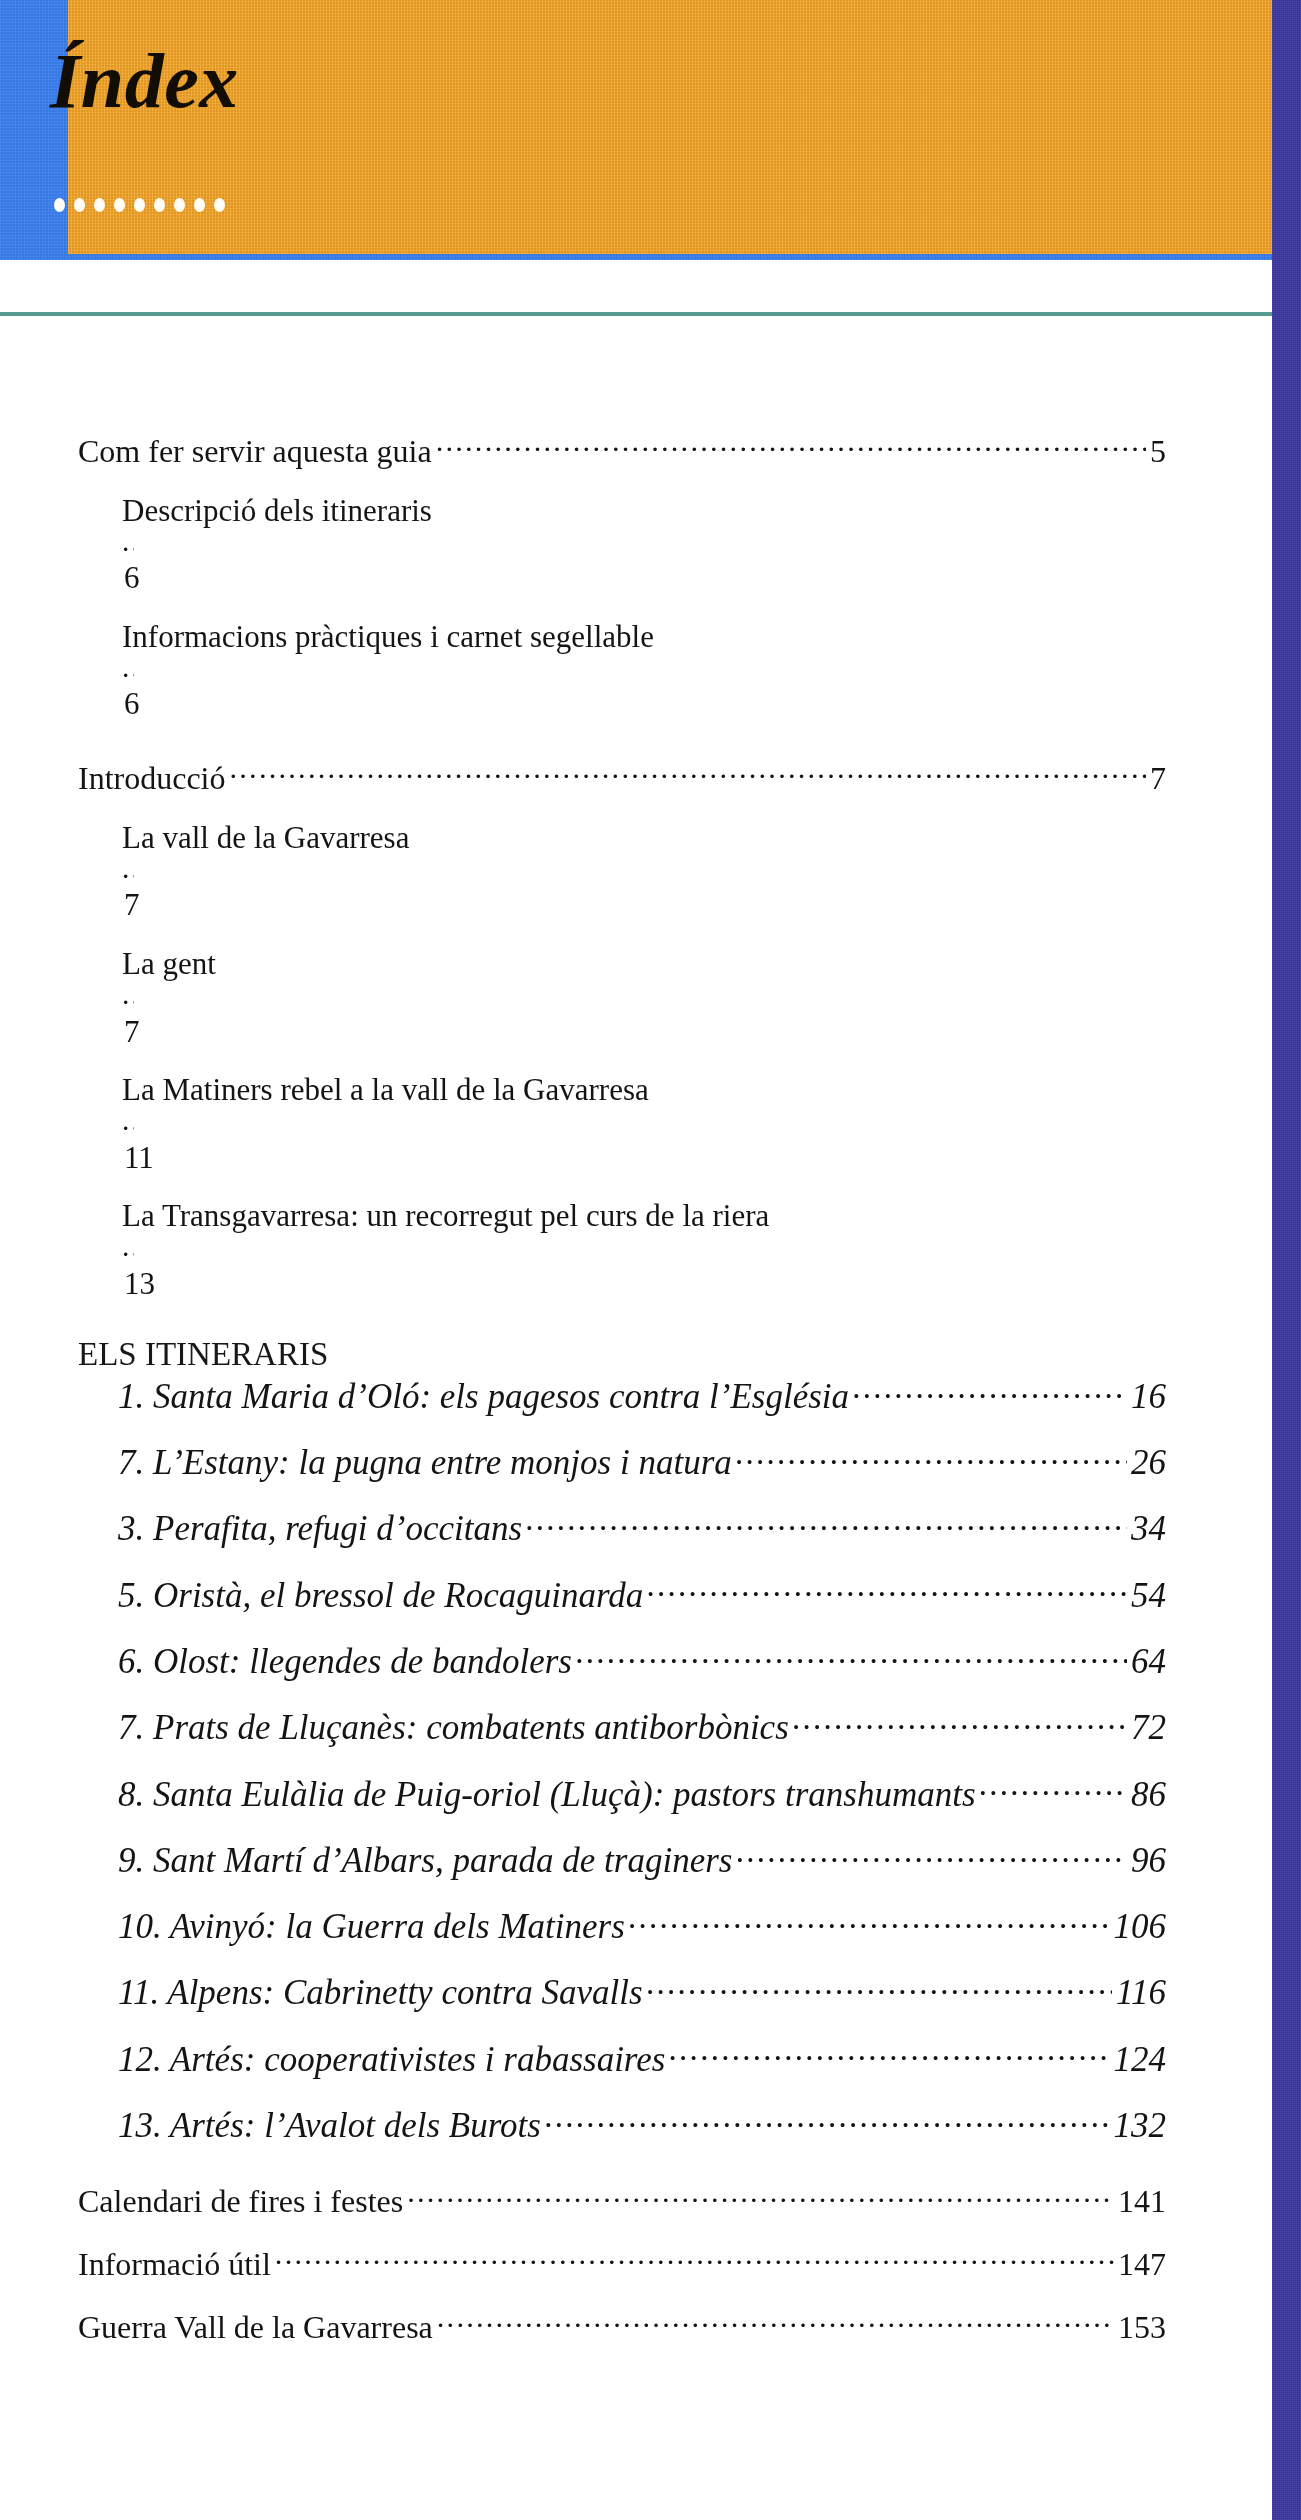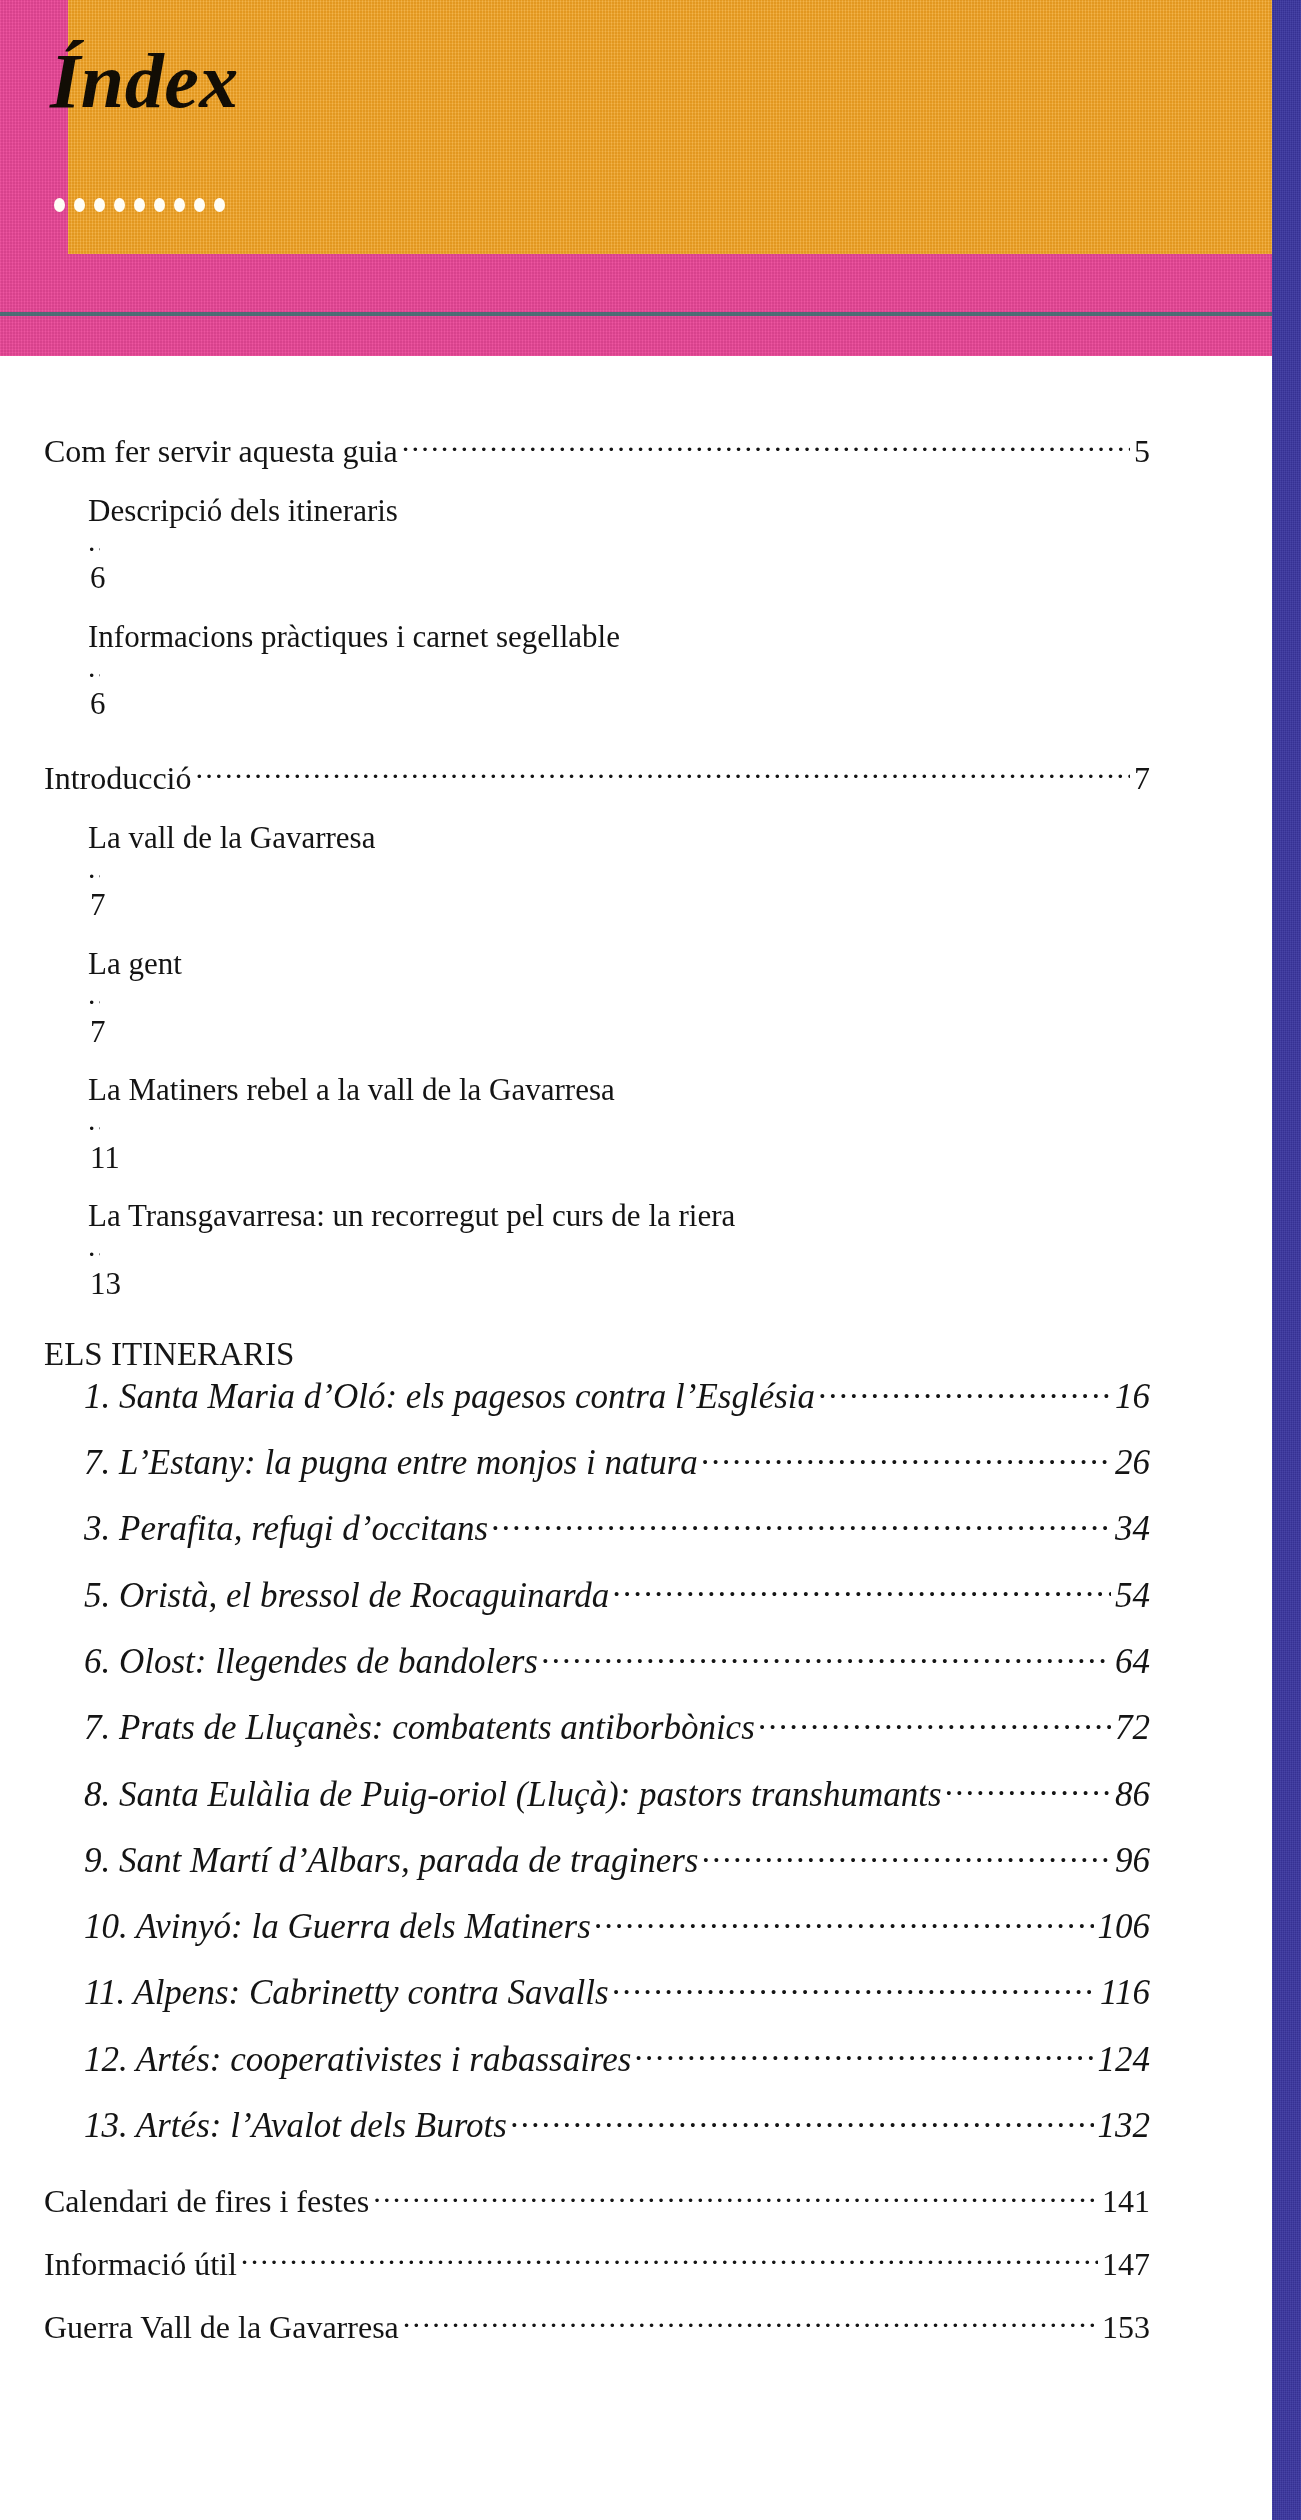--- a/index.html
+++ b/index.html
@@ -39,22 +39,22 @@
       repeating-linear-gradient(0deg, rgba(255,255,255,.04) 0 1px, rgba(0,0,0,.05) 1px 2px);
     opacity: .8;
   }
 
   
   .masthead {
     position: absolute;
     top: 0;
     left: 0;
     width: 1272px;
-    height: 356px;
-    background: #ec4899;
+    height: 260px;
+    background: #3b82f6;
   }
   .masthead-texture {
     position: absolute;
     inset: 0;
     background:
       repeating-linear-gradient(90deg, rgba(255,255,255,.045) 0 1px, rgba(0,0,0,.05) 1px 3px),
       repeating-linear-gradient(0deg, rgba(255,255,255,.035) 0 1px, rgba(0,0,0,.04) 1px 3px);
     pointer-events: none;
   }
   .masthead-band {
@@ -111,24 +111,24 @@
     top: 312px;
     width: 1272px;
     height: 4px;
     background: #1d7a6b;
     opacity: .75;
   }
 
   
   .toc {
     position: absolute;
-    left: 0;
+    left: 16px;
     top: 430px;
     width: 1150px;
-    padding-left: 42px;
+    padding-left: 60px;
     box-sizing: border-box;
   }
 
   .toc-group {
     margin: 0;
   }
   .toc-group.gap-before { margin-top: 34px; }
 
   .toc-heading-plain {
     font-size: 33px;

